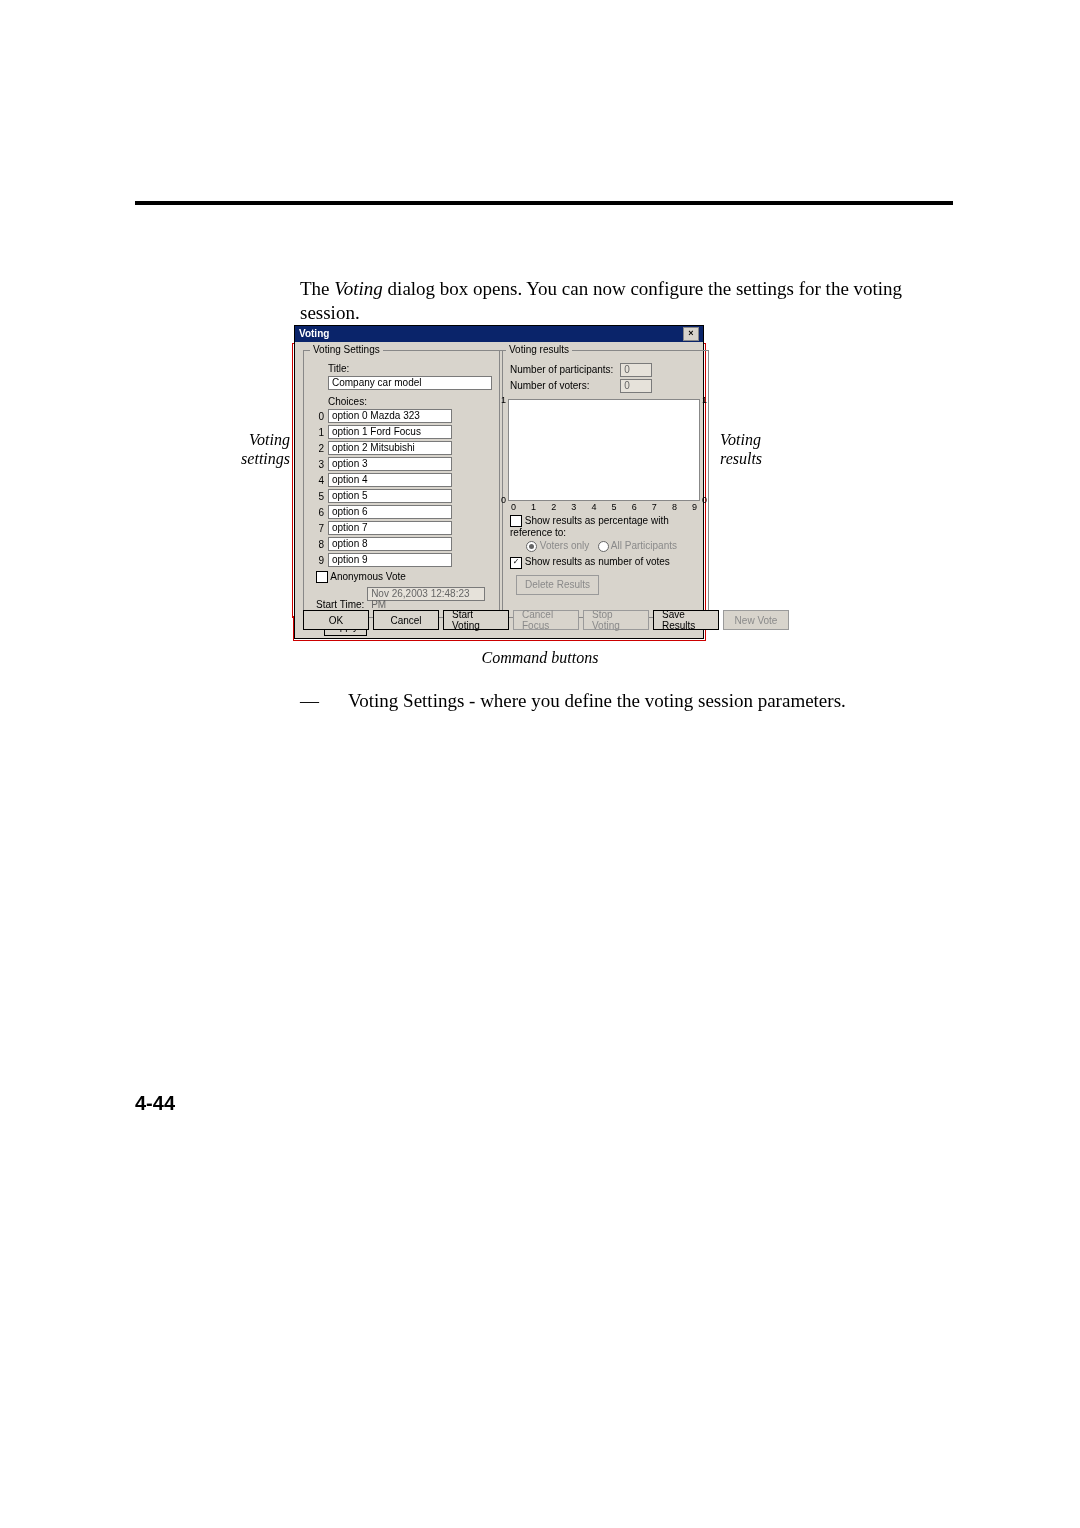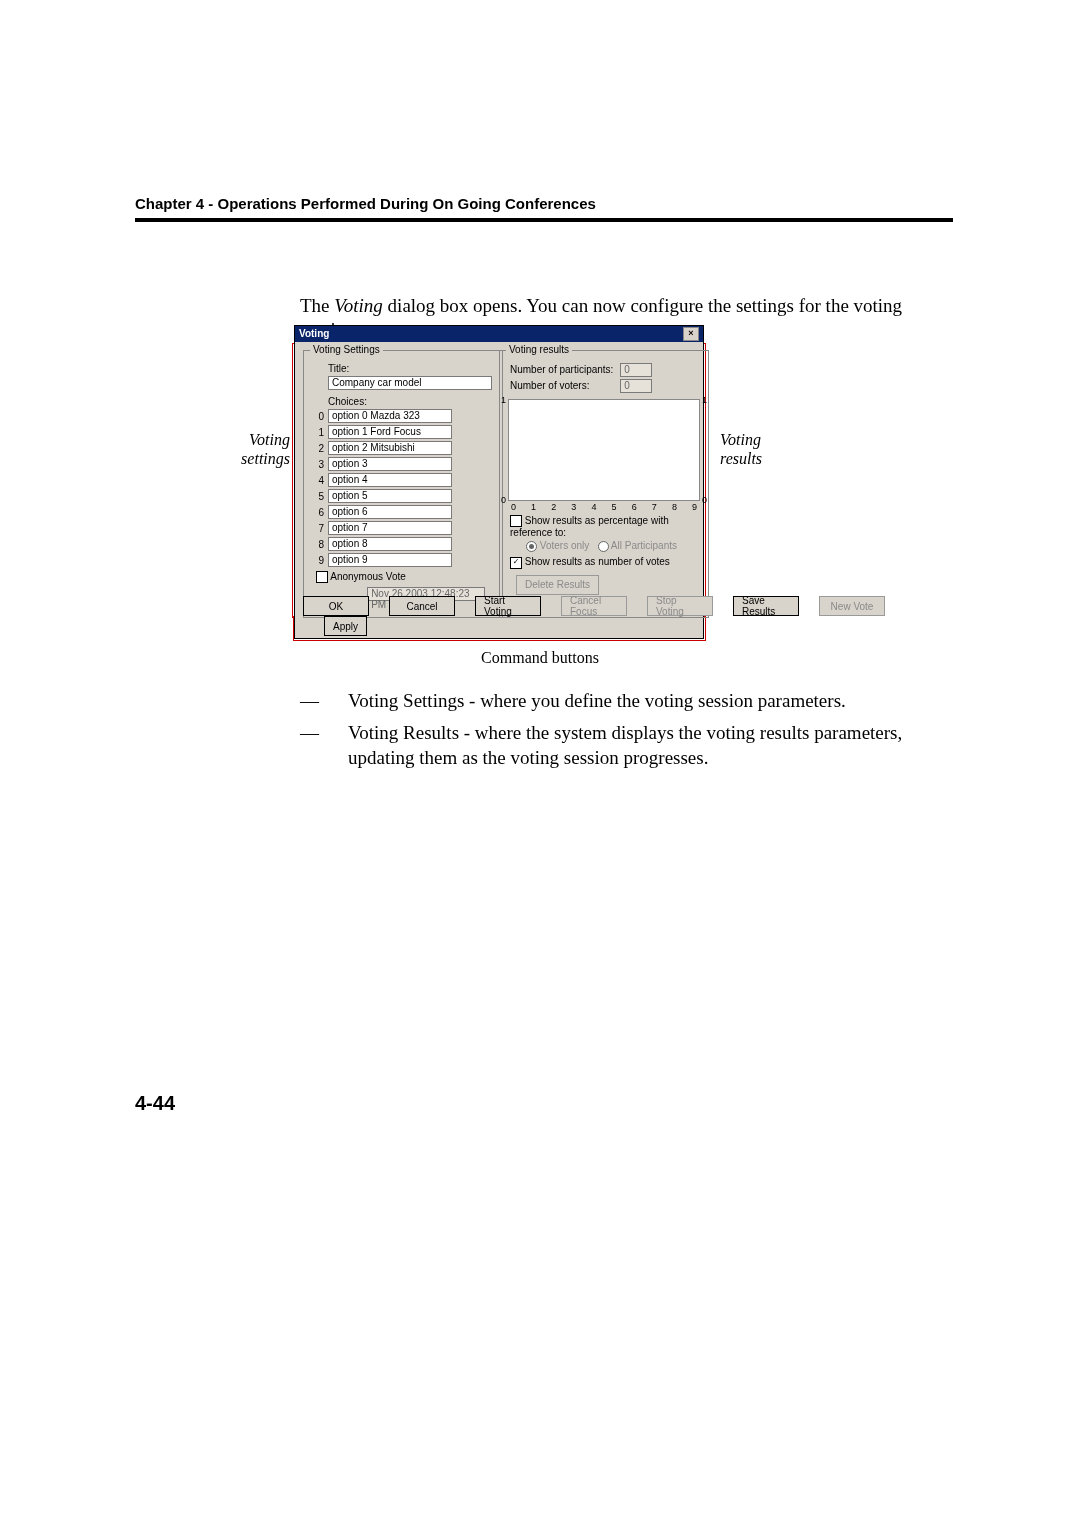--- a/index.html
+++ b/index.html
@@ -4,21 +4,21 @@
 <style>
   html,body{margin:0;padding:0;background:#fff;font-family:"Times New Roman",Times,serif;color:#000}
   .page{width:1080px;height:1528px;position:relative;margin:0 auto;background:#fff}
   .content{position:absolute;left:135px;top:195px;width:820px}
   .chapter{font-family:Arial,Helvetica,sans-serif;font-size:15px;font-weight:bold}
   .rule{height:4px;background:#000;margin-top:6px;width:818px}
   .body{margin-top:72px;margin-left:165px;width:652px;font-size:19px;line-height:1.25}
   .body .i{font-style:italic}
   .side-l{position:absolute;left:215px;top:430px;width:75px;text-align:right;font-style:italic;font-size:16px;line-height:1.2}
   .side-r{position:absolute;left:720px;top:430px;width:75px;text-align:left;font-style:italic;font-size:16px;line-height:1.2}
-  .cmdcap{position:absolute;left:0;right:0;top:649px;text-align:center;font-size:16px}
+  .cmdcap{position:absolute;left:0;right:0;top:649px;text-align:center;font-style:italic;font-size:16px}
 
   
   .shot{position:absolute;left:294px;top:325px;width:410px;height:314px;font-family:Tahoma,Arial,sans-serif;font-size:10px;font-style:normal}
   .dlg{position:absolute;inset:0;background:#d8d4cc;border:1px solid #000}
   .tbar{background:#0a246a;color:#fff;height:16px;line-height:16px;padding:0 4px;display:flex;justify-content:space-between;align-items:center;font-weight:bold;font-size:10px}
   .xbtn{width:14px;height:12px;background:#d8d4cc;border:1px solid #888;color:#000;text-align:center;line-height:10px;font-size:9px;font-weight:bold}
   .grp{position:absolute;border:1px solid #888;padding:6px}
   .grp>.legend{position:absolute;top:-7px;left:6px;background:#d8d4cc;padding:0 3px;font-size:10px}
   .grpL{left:8px;top:24px;width:186px;height:254px}
   .grpR{left:204px;top:24px;width:196px;height:254px}
@@ -26,21 +26,21 @@
   .inp{background:#fff;border:1px solid #7a7a7a;height:14px;font-size:10px;padding:0 3px;display:inline-block;box-sizing:border-box}
   .ro{background:#e6e2da;color:#666}
   .row{display:flex;align-items:center;gap:4px;margin-bottom:2px}
   .rownum{width:8px;text-align:right}
   .choice{width:124px}
   .cb{width:10px;height:10px;border:1px solid #000;background:#fff;display:inline-block;vertical-align:middle;text-align:center;line-height:8px;font-size:8px}
   .rb{width:9px;height:9px;border:1px solid #666;border-radius:50%;background:#fff;display:inline-block;position:relative;vertical-align:middle}
   .rb.on::after{content:"";position:absolute;left:2px;top:2px;width:5px;height:5px;background:#666;border-radius:50%}
   .btn{background:#d8d4cc;border:1px solid #000;height:18px;padding:0 8px;font-size:10px;display:inline-flex;align-items:center;justify-content:center}
   .btn.dis{color:#8a8a8a;border-color:#9a9a9a}
-  .btnbar{position:absolute;left:8px;bottom:22px;right:8px;display:flex;gap:20px}
+  .btnbar{position:absolute;left:8px;bottom:8px;right:8px;display:flex;gap:4px}
   .btnbar .btn{min-width:48px}
   .chartbox{position:relative;border:1px solid #888;background:#fff;height:100px;margin:6px 2px 4px 2px}
   .ytick{position:absolute;left:-8px;font-size:9px}
   .ytick.top{top:-5px}
   .ytick.bot{bottom:-5px}
   .rtick{position:absolute;right:-8px;font-size:9px}
   .rtick.top{top:-5px}
   .rtick.bot{bottom:-5px}
   .xticks{position:absolute;left:0;right:0;bottom:-12px;display:flex;justify-content:space-between;font-size:9px;padding:0 2px}
   .disabledTxt{color:#8a8a8a}
@@ -53,21 +53,20 @@
   .below ul{list-style:none;padding:0;margin:6px 0}
   .below li{margin-bottom:6px;padding-left:48px;text-indent:-48px}
   .below li::before{content:"—";display:inline-block;width:48px;text-indent:0}
   .pgnum{position:absolute;left:135px;top:1092px;font-family:Arial,Helvetica,sans-serif;font-weight:bold;font-size:20px}
 </style>
 </head>
 <body>
 
 <div class="page">
   <div class="content">
-    <div class="chapter">Chapter 4 - Operations Performed During On Going Conferences</div>
     <div class="rule"></div>
 
     <div class="body">
       <span>The </span><span class="i">Voting</span><span> dialog box opens. You can now configure the settings for the voting session.</span>
     </div>
   </div>
 
   <div class="side-l">
     <span>Voting</span><br><span>settings</span>
   </div>
@@ -176,18 +175,17 @@
         <span class="btn dis">New Vote</span>
       </div>
     </div>
   </div>
 
   <div class="cmdcap">Command buttons</div>
 
   <div class="below">
     <ul>
       <li><span class="i">Voting Settings</span><span> - where you define the voting session parameters.</span></li>
-      <li><span class="i">Voting Results</span><span> - where the system displays the voting results parameters, updating them as the voting session progresses.</span></li>
     </ul>
   </div>
 
   <div class="pgnum">4-44</div>
 </div>
 
 </body></html>

